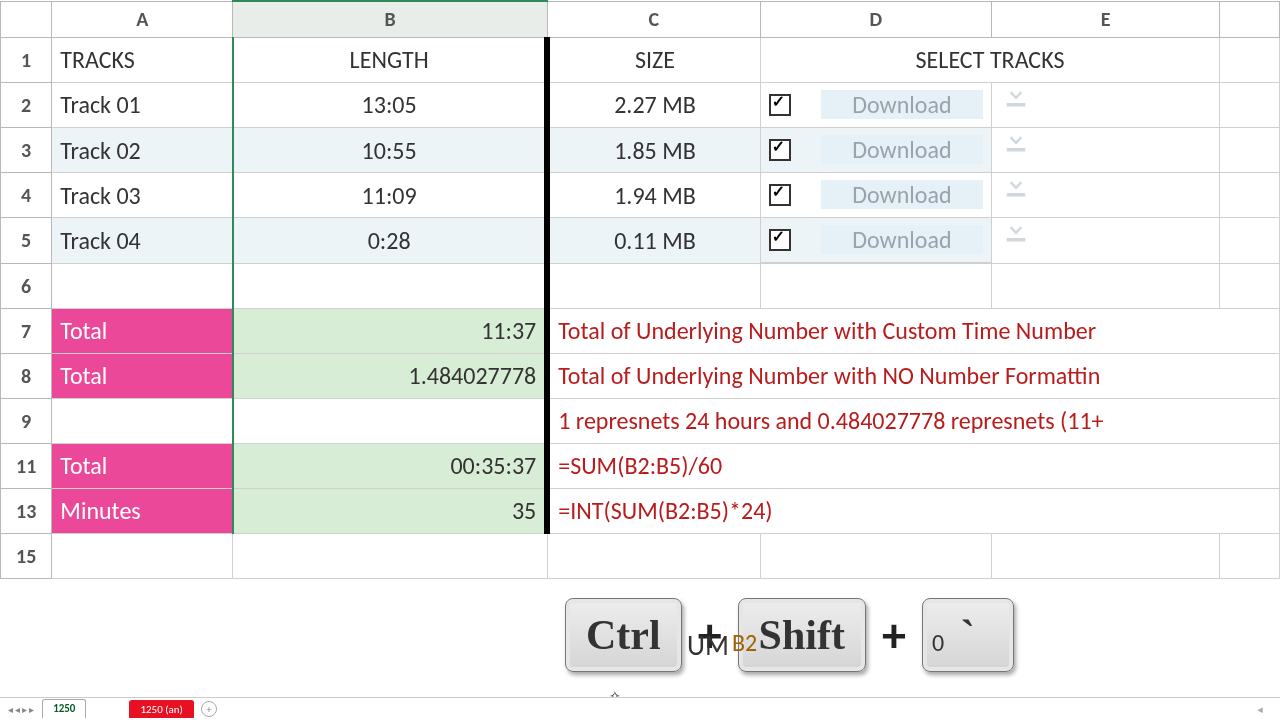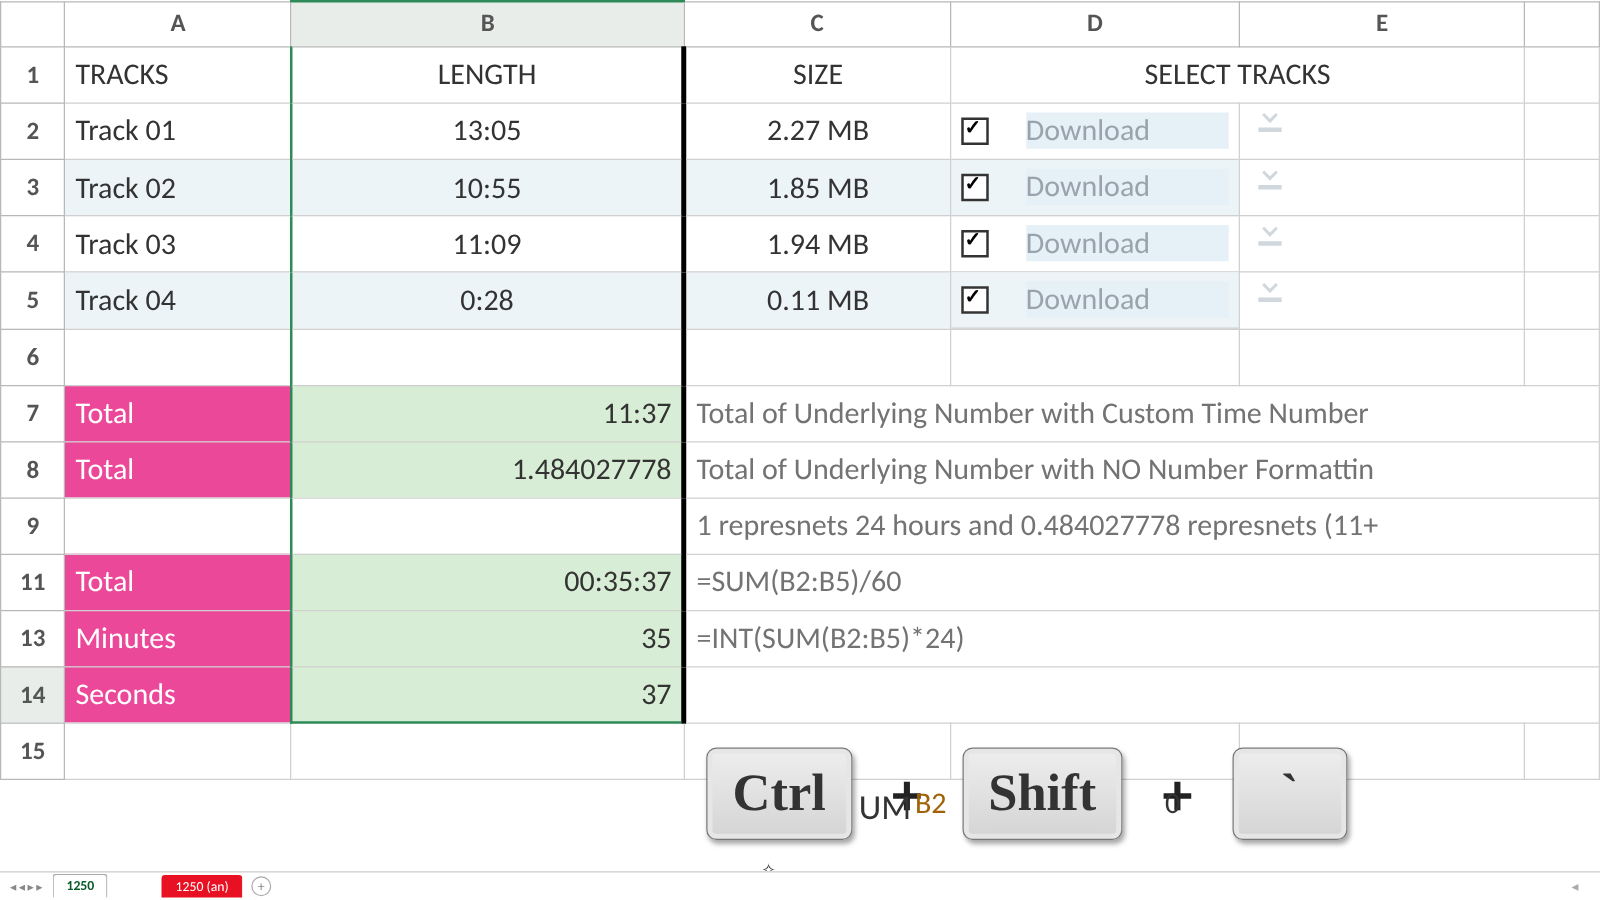--- a/index.html
+++ b/index.html
@@ -23,47 +23,47 @@
 
   
   .datahdr{font-weight:400;text-transform:uppercase;color:#333;font-size:24px;}
   .datahdr.center{text-align:center;}
 
   
   .alt{background:#ecf4f8;}
   .colA{padding-left:8px;}
   .center{text-align:center;}
   .dlcell{background:#e6f0f7;}
-  .dltext{color:#9aa3ad;}
+  .dltext{color:#9aa3ad;text-align:center;}
   .dlicon{color:#c8d0d8;text-align:left;}
 
   
   .navlabel{background:#ec4899;color:#fff;padding-left:8px;font-size:24px;}
   .greencell{background:#d8edd5;text-align:right;padding-right:8px;overflow:hidden;}
 
   
-  .formtxt{font-size:24px;color:#737373;padding-left:6px;}
-
-  
-  .selB{border-left:2px solid #2e8b57;border-right:4px solid #000000;}
+  .formtxt{font-size:24px;color:#b91c1c;padding-left:6px;}
+
+  
+  .selB{border-left:2px solid #2e8b57;border-right:6px solid #000000;}
 
   
   .sheetbar{position:absolute;left:0;bottom:0;width:100%;height:22px;background:#fff;
     border-top:1px solid #ccc;display:flex;align-items:center;font-size:11px;}
   .sheetnav{display:flex;gap:2px;padding:0 8px;color:#888;}
   .sheetnav span{font-size:10px;}
   .tab{padding:2px 10px;border:1px solid #aaa;border-bottom:none;background:#f4f4f4;margin-right:-1px;
     border-radius:3px 3px 0 0;}
   .tab.active{background:#fff;font-weight:700;color:#0a5a2a;border-bottom:2px solid #fff;}
   .tab.red{background:#e81123;color:#fff;border-color:#e81123;margin-left:44px;}
   .tabplus{margin-left:8px;color:#888;border:1px solid #aaa;border-radius:50%;width:14px;height:14px;
     display:flex;align-items:center;justify-content:center;font-size:11px;}
 
   
-  .keys{position:absolute;left:565px;top:598px;display:flex;align-items:center;gap:26px;}
+  .keys{position:absolute;left:565px;top:598px;display:flex;align-items:center;gap:10px;}
   .keycap{background:linear-gradient(#eee,#d4d4d4);border:1px solid #777;border-radius:8px;
     box-shadow:2px 3px 4px rgba(0,0,0,.35), inset 0 0 0 4px #e6e6e6;
     padding:12px 20px;font-size:42px;font-weight:600;color:#333;font-family:Georgia,serif;}
   .plus{font-size:48px;font-weight:900;color:#222;margin:0 6px;}
   .keysmall{min-width:50px;text-align:center;}
 
   
   .cursor{position:absolute;left:609px;top:688px;font-size:14px;color:#333;}
 
   
@@ -199,26 +199,20 @@
     <td class="rowhdr">11</td>
     <td class="cell navlabel">Total</td>
     <td class="cell greencell selB">00:35:37</td>
     <td class="cell formtxt" colspan="4">=SUM(B2:B5)/60</td>
   </tr>
   <tr>
     <td class="rowhdr">13</td>
     <td class="cell navlabel">Minutes</td>
     <td class="cell greencell selB">35</td>
     <td class="cell formtxt" colspan="4">=INT(SUM(B2:B5)*24)</td>
-  </tr>
-  <tr>
-    <td class="rowhdr active">14</td>
-    <td class="cell navlabel">Seconds</td>
-    <td class="cell greencell selB" style="border-bottom:2px solid #2e8b57">37</td>
-    <td class="cell formtxt" colspan="4"></td>
   </tr>
 
   <tr>
     <td class="rowhdr">15</td>
     <td class="cell"></td>
     <td class="cell"></td>
     <td class="cell"></td>
     <td class="cell"></td>
     <td class="cell"></td>
     <td class="cell"></td>

